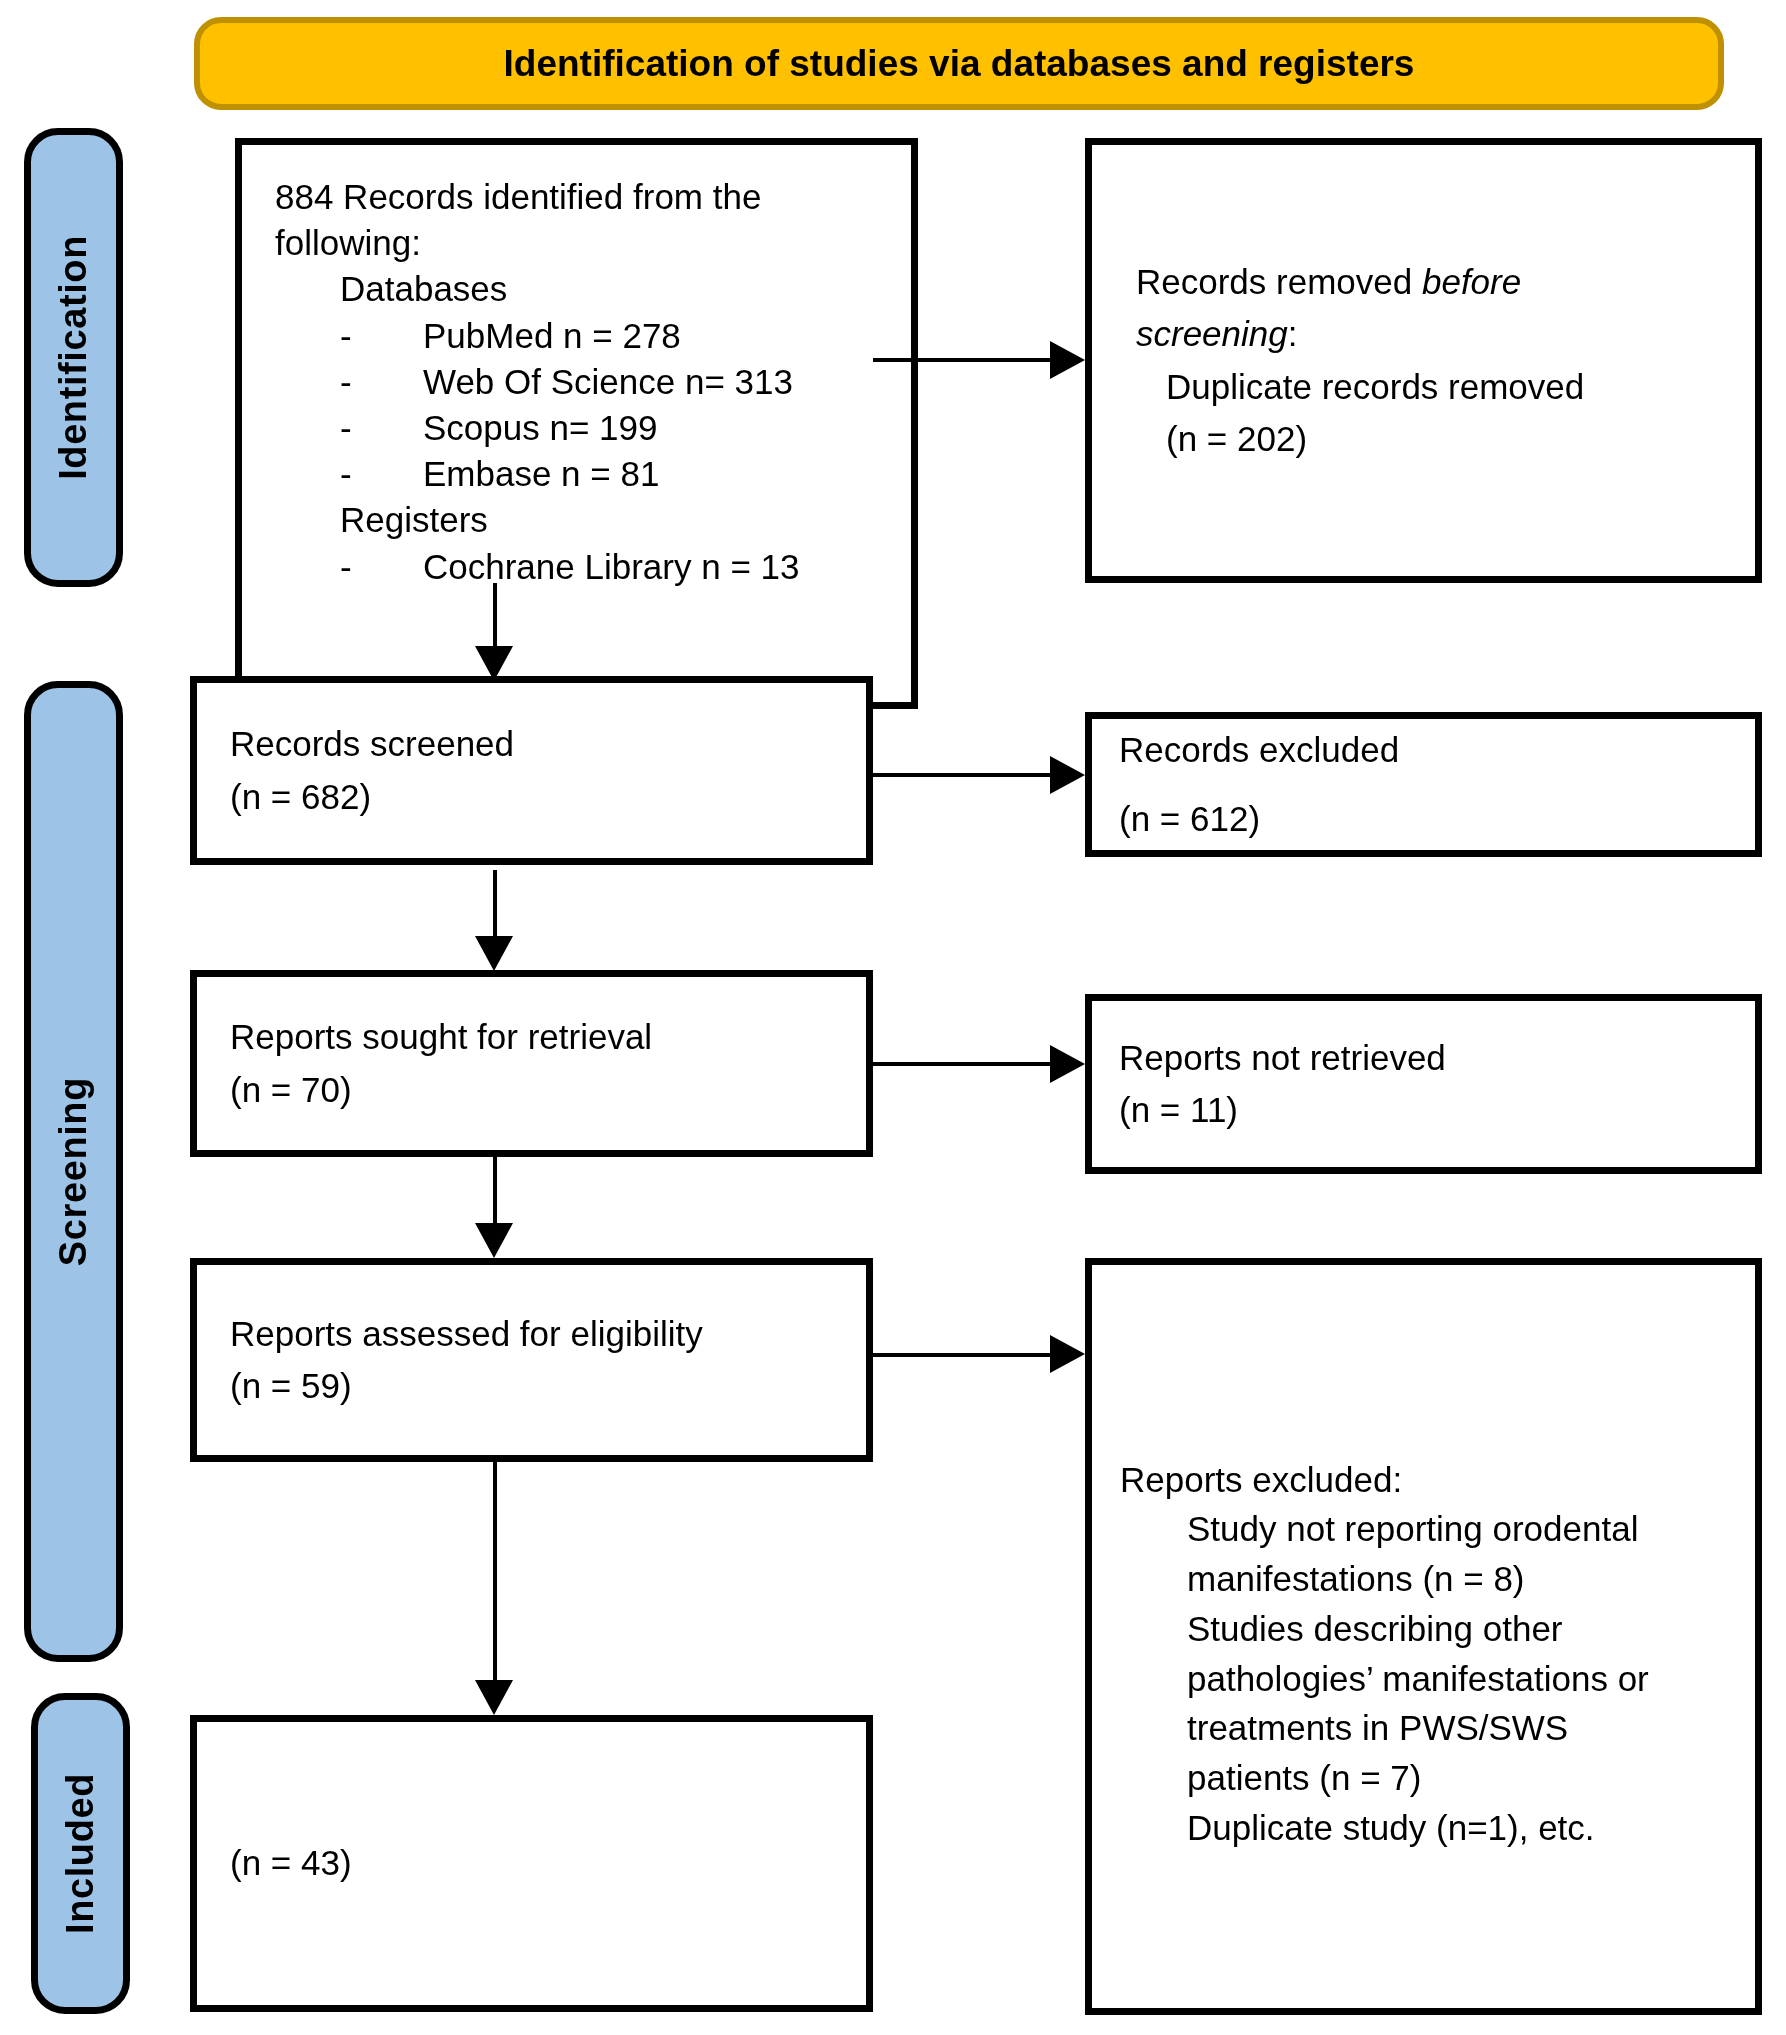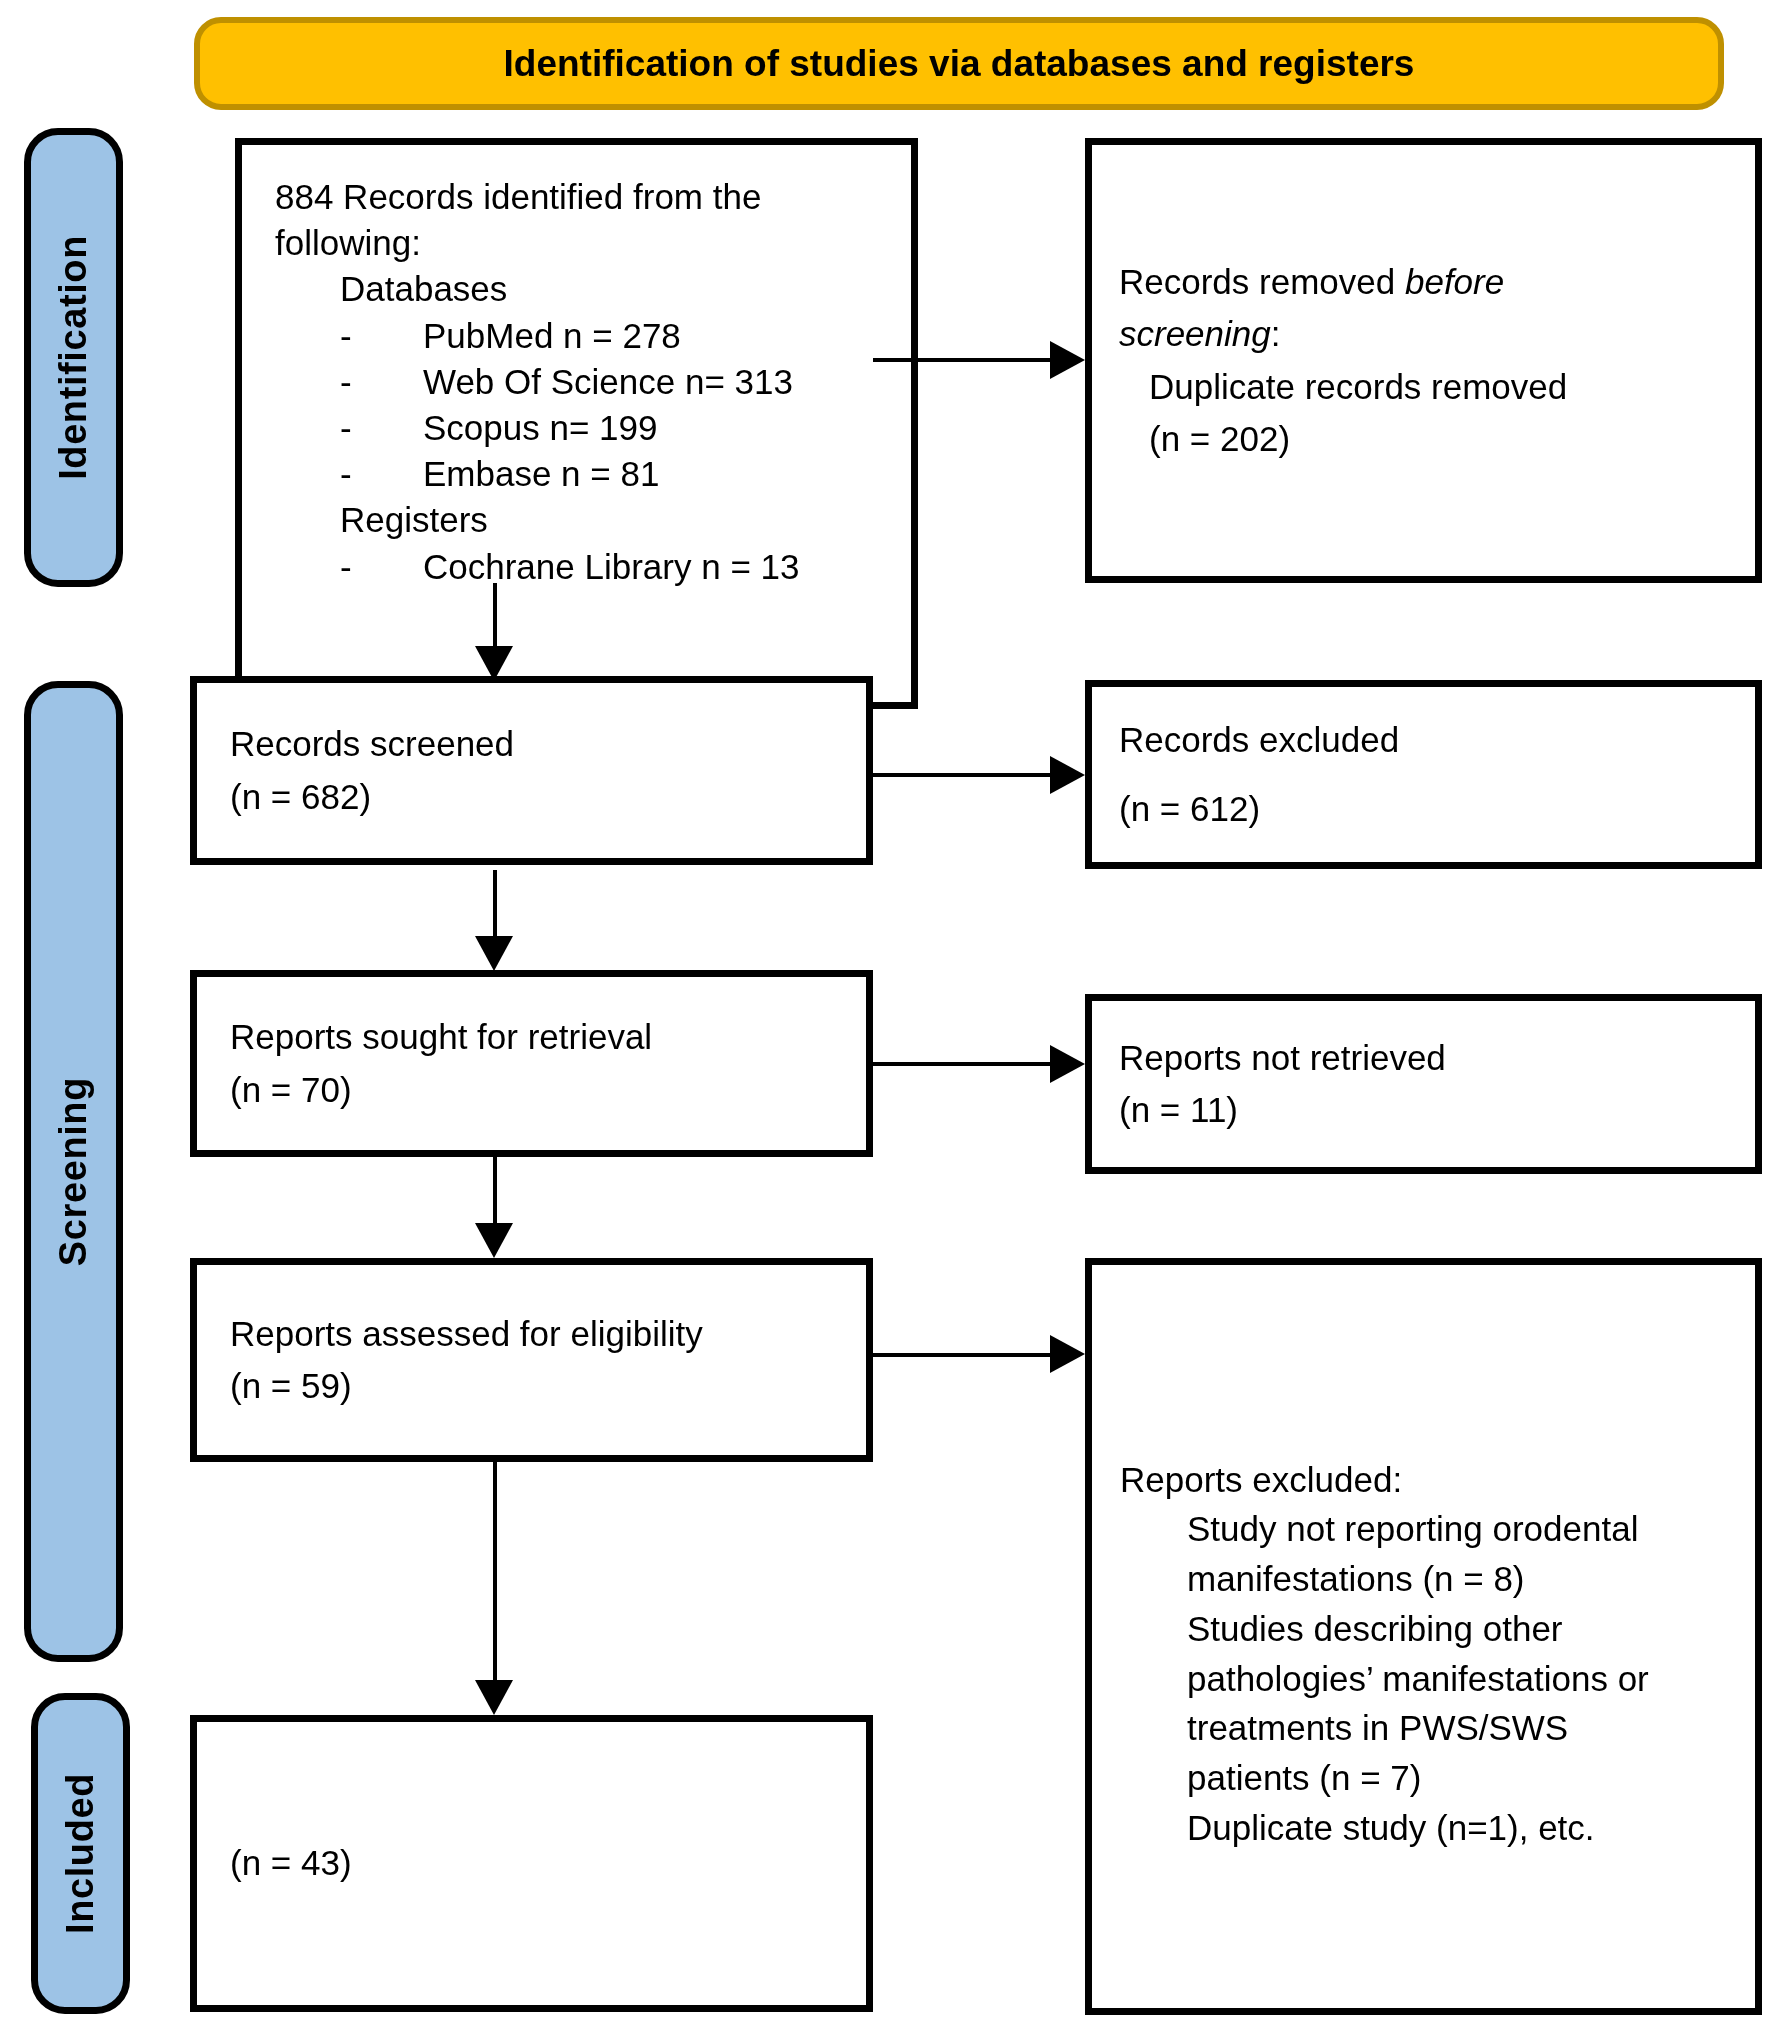--- a/index.html
+++ b/index.html
@@ -50,23 +50,23 @@
     position:absolute;
     background:#fff;
     border:7.3px solid #000;
     box-sizing:border-box;
     font-size:35px;
     line-height:1.5;
   }
   .col-l{left:190px;width:683px;}
   .col-r{left:1085px;width:677px;}
   #box-identified{top:138px;height:571px;padding:29px 17px 11.2px 33px;line-height:1.32;margin-left:45px;}
-  #box-removed{top:138px;height:445px;display:flex;flex-direction:column;justify-content:center;padding-left:27px;line-height:1.5;}
+  #box-removed{top:138px;height:445px;display:flex;flex-direction:column;justify-content:center;padding-left:44px;line-height:1.5;}
   #box-screened{top:676px;height:189px;}
-  #box-records-excluded{top:680px;height:189px;gap:17px;}
+  #box-records-excluded{top:712px;height:145px;gap:17px;}
   #box-sought{top:970px;height:187px;}
   #box-not-retrieved{top:977px;height:180px;margin-top:17px;}
   #box-assessed{top:1258px;height:204px;}
   #box-reports-excluded{top:1258px;height:757px;display:flex;flex-direction:column;justify-content:center;padding:51px 17px 17px 28px;line-height:1.42;}
   #box-included{top:1715px;height:297px;}
   .vcenter{display:flex;flex-direction:column;justify-content:center;padding-left:33px;}
   .vcenter-r{display:flex;flex-direction:column;justify-content:center;padding-left:27px;}
   
   .intro{max-width:562px;}
   .group{margin-left:65px;}

